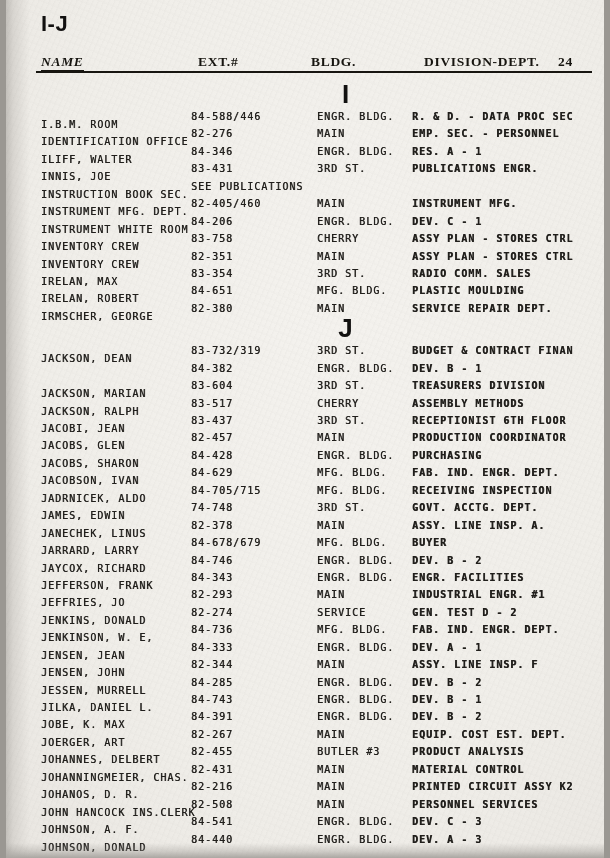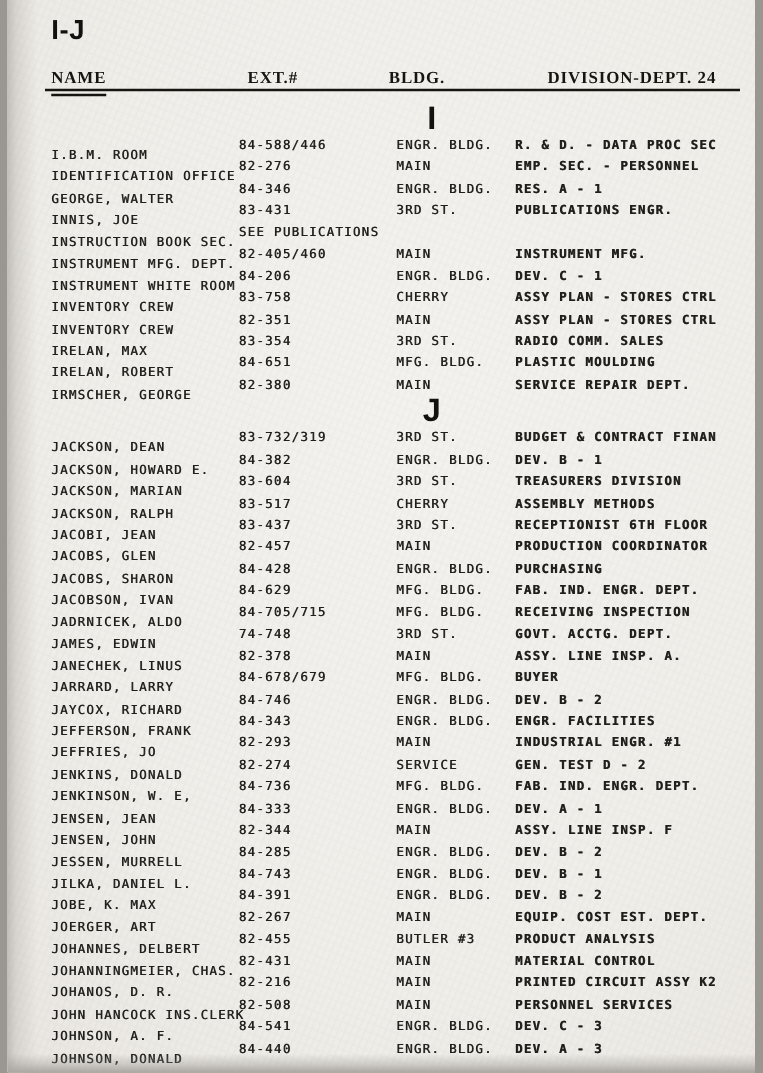--- a/index.html
+++ b/index.html
@@ -31,24 +31,24 @@
                repeating-linear-gradient(21deg, #b5b2ad 0px, transparent 3px, transparent 7px);
   }
   .title{
     position:absolute; left:35px; top:11px;
     font-family:"Liberation Sans", sans-serif;
     font-weight:bold; font-size:22px; letter-spacing:0.5px; color:#121110;
   }
   .header{ position:absolute; top:54px; left:0; width:100%; height:17px;
     font-family:"Liberation Serif", serif; font-weight:bold;
     font-size:13.5px; letter-spacing:0.7px; color:#171510; }
-  .header .h-name{ position:absolute; left:35px; border-bottom:2px solid #171510; padding-bottom:5px;}
+  .header .h-name{ position:absolute; left:35px; border-bottom:2px solid #171510; padding-bottom:0;font-style:italic;}
   .header .h-ext { position:absolute; left:192px;}
   .header .h-bldg{ position:absolute; left:305px;}
-  .header .h-dept{ position:absolute; left:432px;}
+  .header .h-dept{ position:absolute; left:418px;}
   .header .h-page{ position:absolute; right:31px;}
   .rule{ position:absolute; top:71px; left:30px; width:556px; height:2.4px; background:#171510;}
   .body{ position:absolute; top:72px; left:35px; width:545px;}
   .section-letter{ position:relative; }
   .section-letter span{
     position:absolute; left:50%; margin-left:32px; transform:translateX(-50%);
     font-family:"Liberation Sans", sans-serif; font-weight:bold;
     font-size:26px; line-height:26px; color:#121110;
   }
   .sl-0{ height:36px; } .sl-0 span{ top:9px; }
@@ -89,21 +89,21 @@
         <span class="c-bldg">ENGR. BLDG.</span>
         <span class="c-dept">R. &amp; D. - DATA PROC SEC</span>
       </div>
       <div class="row">
         <span class="c-name">IDENTIFICATION OFFICE</span>
         <span class="c-ext">82-276</span>
         <span class="c-bldg">MAIN</span>
         <span class="c-dept">EMP. SEC. - PERSONNEL</span>
       </div>
       <div class="row">
-        <span class="c-name">GEORGE, WALTER</span>
+        <span class="c-name">ILIFF, WALTER</span>
         <span class="c-ext">84-346</span>
         <span class="c-bldg">ENGR. BLDG.</span>
         <span class="c-dept">RES. A - 1</span>
       </div>
       <div class="row">
         <span class="c-name">INNIS, JOE</span>
         <span class="c-ext">83-431</span>
         <span class="c-bldg">3RD ST.</span>
         <span class="c-dept">PUBLICATIONS ENGR.</span>
       </div>
@@ -158,21 +158,20 @@
       <div class="section-letter sl-1">
         <span>J</span>
       </div>
       <div class="row">
         <span class="c-name">JACKSON, DEAN</span>
         <span class="c-ext">83-732/319</span>
         <span class="c-bldg">3RD ST.</span>
         <span class="c-dept">BUDGET &amp; CONTRACT FINAN</span>
       </div>
       <div class="row">
-        <span class="c-name">JACKSON, HOWARD E.</span>
         <span class="c-ext">84-382</span>
         <span class="c-bldg">ENGR. BLDG.</span>
         <span class="c-dept">DEV. B - 1</span>
       </div>
       <div class="row">
         <span class="c-name">JACKSON, MARIAN</span>
         <span class="c-ext">83-604</span>
         <span class="c-bldg">3RD ST.</span>
         <span class="c-dept">TREASURERS DIVISION</span>
       </div>

